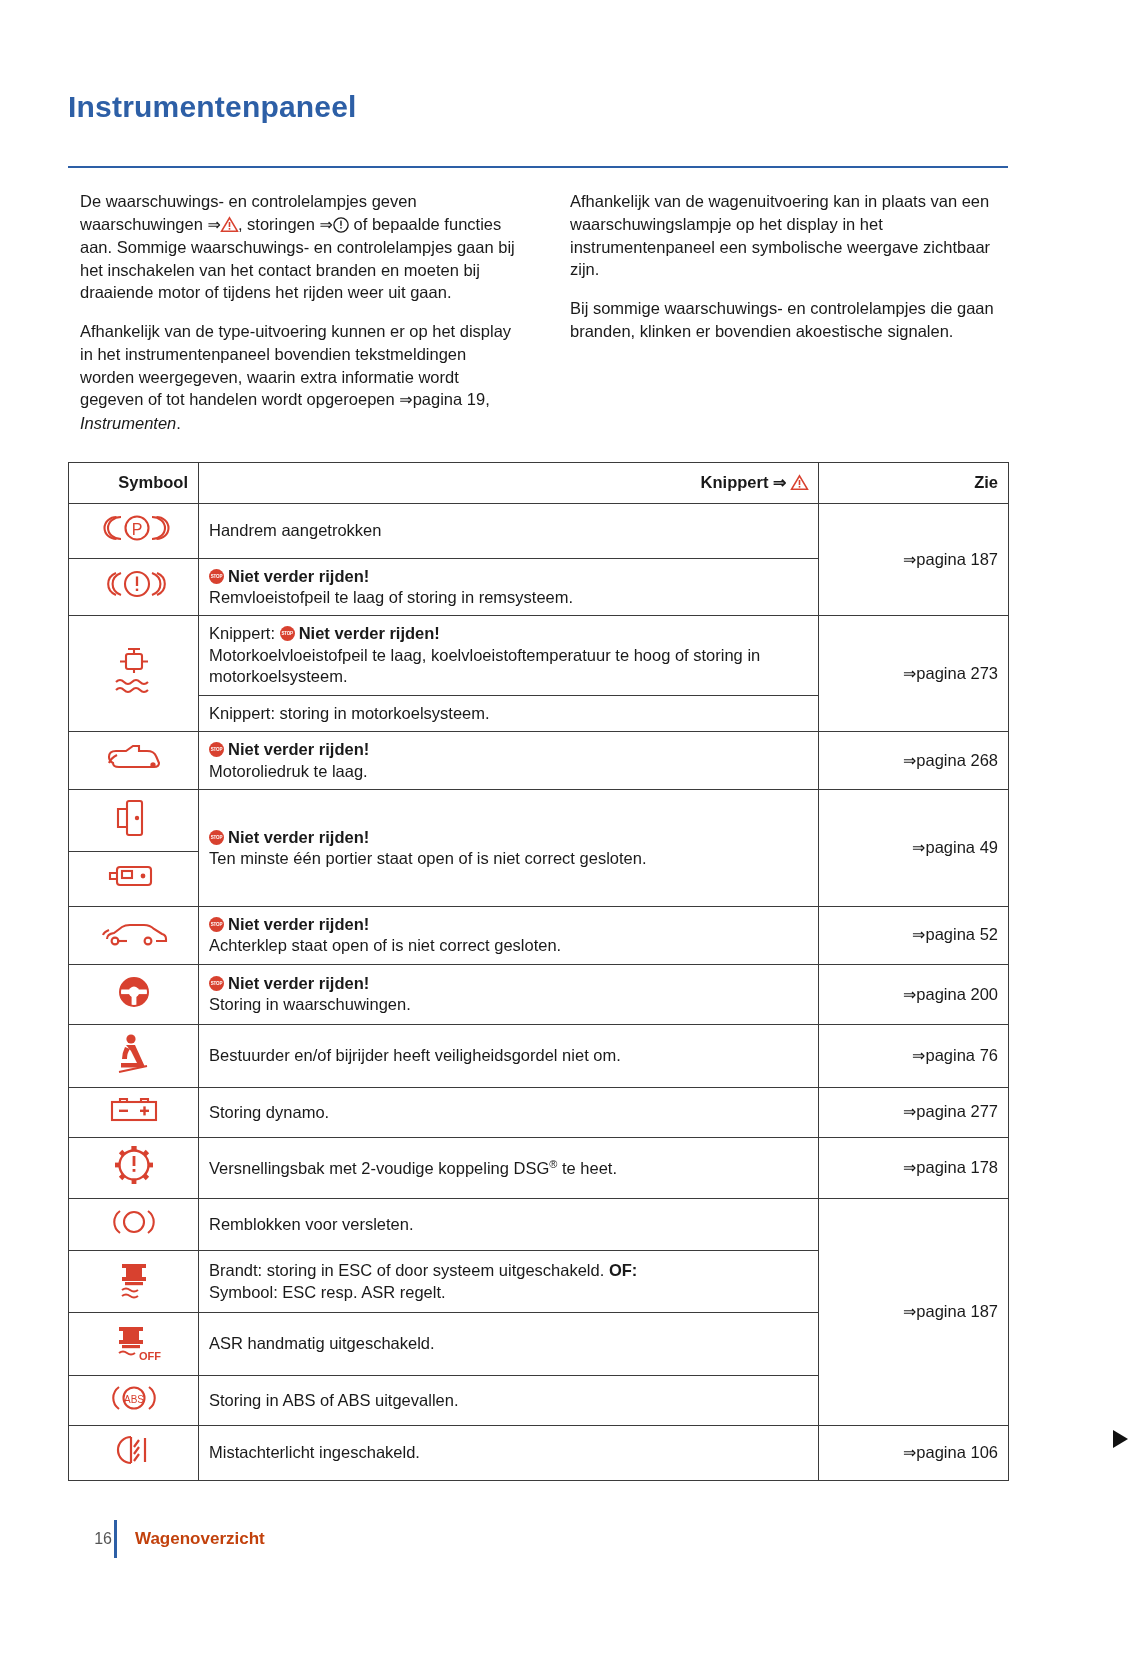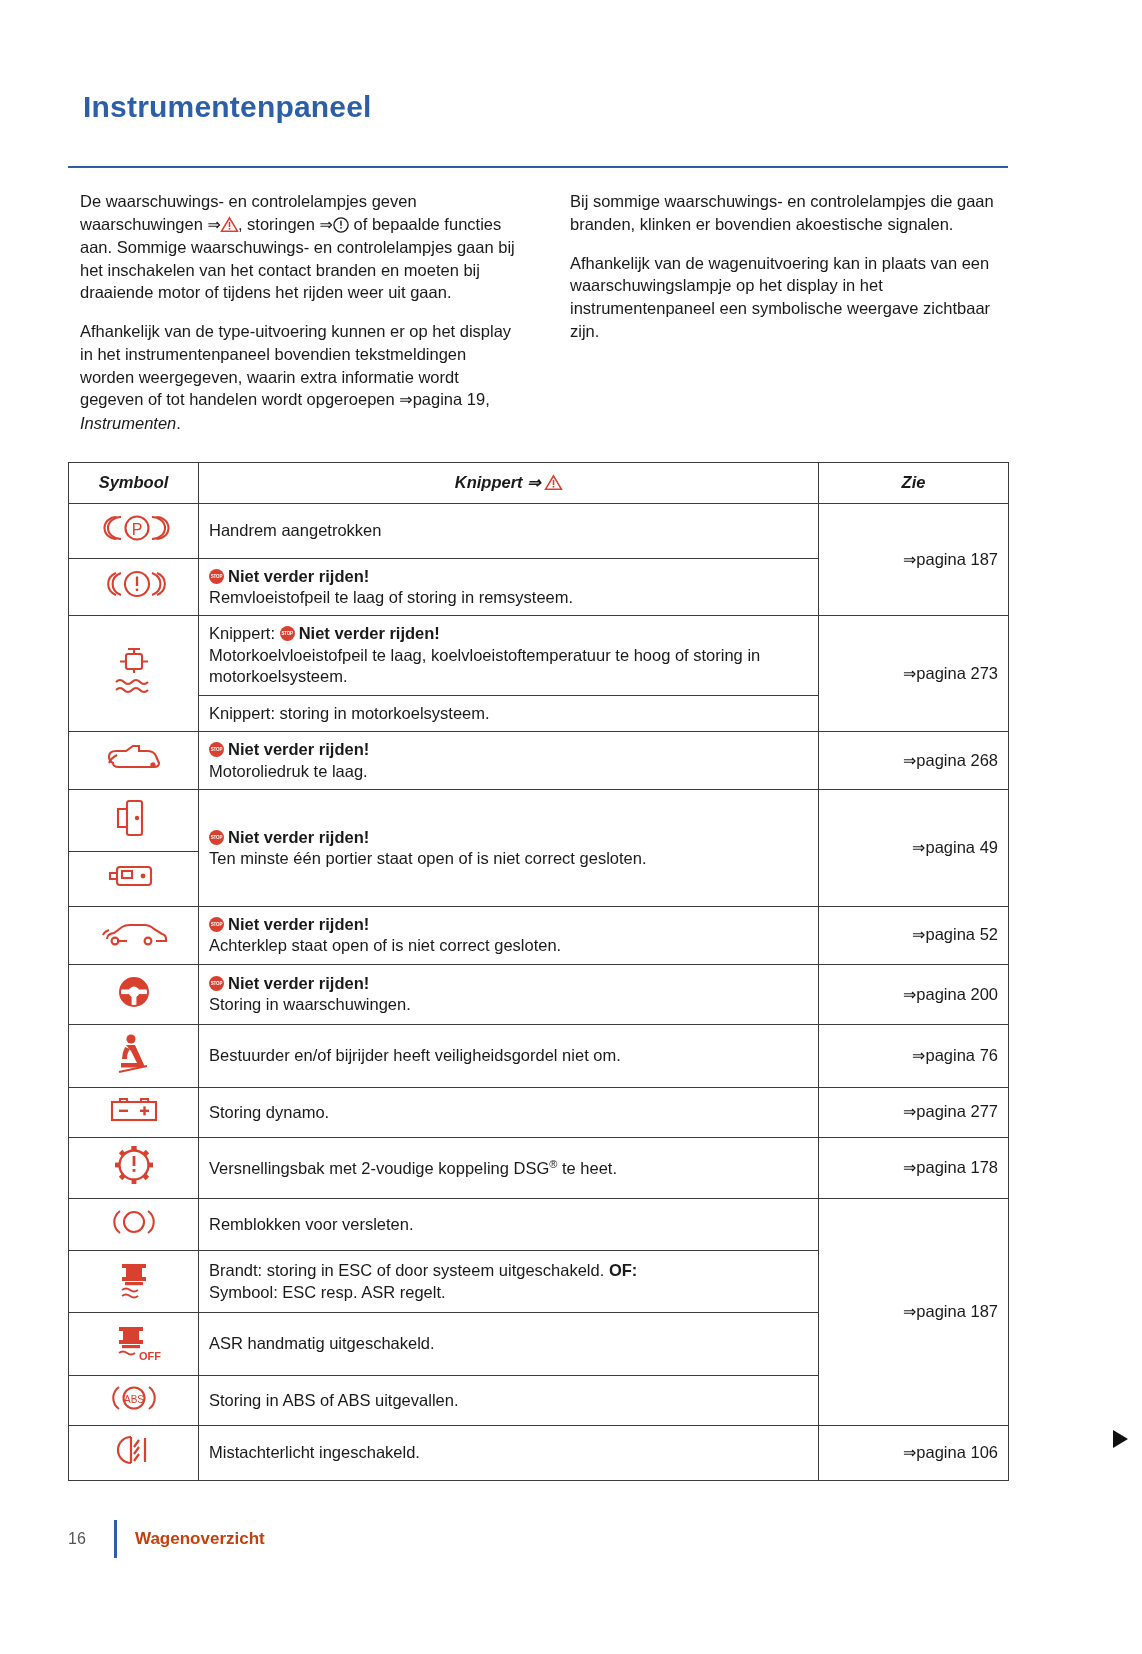--- a/index.html
+++ b/index.html
@@ -24,21 +24,21 @@
   .content {
     position: absolute;
     left: 68px;
     top: 90px;
     width: 940px;
   }
   h1.doc-title {
     font-size: 30px;
     color: #2d5fa6;
     font-weight: bold;
-    margin: 0 0 42px 15px;
+    margin: 0 0 42px 0;
     letter-spacing: 0.2px;
   }
   h2.section-title {
     font-size: 23px;
     color: #2d5fa6;
     font-weight: bold;
     margin: 0 0 6px 0;
     letter-spacing: 0.1px;
   }
   .rule {
@@ -85,23 +85,22 @@
   }
   table.sym-table th, table.sym-table td {
     border: 1px solid #3b3b3b;
     vertical-align: middle;
     padding: 7px 10px;
     font-size: 16.5px;
     line-height: 1.3;
   }
   table.sym-table th {
     font-weight: bold;
-    text-align: center;
+    text-align: right;
     padding: 9px 10px;
-    font-style: italic;
   }
   col.c-sym { width: 130px; }
   col.c-mean { width: 620px; }
   col.c-see { width: 190px; }
   td.sym-cell {
     text-align: center;
     padding: 6px 2px;
   }
   td.see-cell {
     font-size: 16.5px;
@@ -138,21 +137,21 @@
     left: 68px;
     top: 1520px;
     width: 940px;
     display: flex;
     align-items: center;
   }
   .footer .pnum {
     font-size: 16px;
     color: #555;
     width: 44px;
-    text-align: left;
+    text-align: right;
   }
   .footer .vrule {
     width: 3px;
     height: 38px;
     background: #2d5fa6;
     margin: 0 18px 0 2px;
   }
   .footer .ftext {
     font-size: 17px;
     font-weight: bold;
@@ -188,22 +187,22 @@
               </svg></span><span>, storingen </span><span class="arrow">⇒</span><span class="circ-excl"><svg width="16" height="16" viewBox="0 0 16 16">
                 <circle cx="8" cy="8" r="7.1" fill="none" stroke="#1a1a1a" stroke-width="1.3"></circle>
                 <rect x="7.3" y="3.6" width="1.4" height="5.2" fill="#1a1a1a"></rect>
                 <rect x="7.3" y="10.1" width="1.4" height="1.5" fill="#1a1a1a"></rect>
               </svg></span><span> of bepaalde functies aan. Sommige waarschuwings- en controlelampjes gaan bij het inschakelen van het contact branden en moeten bij draaiende motor of tijdens het rijden weer uit gaan.</span></p>
 
         <p><span>Afhankelijk van de type-uitvoering kunnen er op het display in het instrumentenpaneel bovendien tekstmeldingen worden weergegeven, waarin extra informatie wordt gegeven of tot handelen wordt opgeroepen </span><span class="arrow">⇒</span><span>pagina 19, </span><em>Instrumenten</em><span>.</span></p>
       </div>
 
       <div class="col">
+        <p>Afhankelijk van de wagenuitvoering kan in plaats van een waarschuwingslampje op het display in het instrumentenpaneel een symbolische weergave zichtbaar zijn.</p>
         <p>Bij sommige waarschuwings- en controlelampjes die gaan branden, klinken er bovendien akoestische signalen.</p>
-        <p>Afhankelijk van de wagenuitvoering kan in plaats van een waarschuwingslampje op het display in het instrumentenpaneel een symbolische weergave zichtbaar zijn.</p>
       </div>
     </div>
 
     <table class="sym-table">
       <colgroup>
           <col class="c-sym">
           <col class="c-mean">
           <col class="c-see">
         </colgroup>
       <thead>

